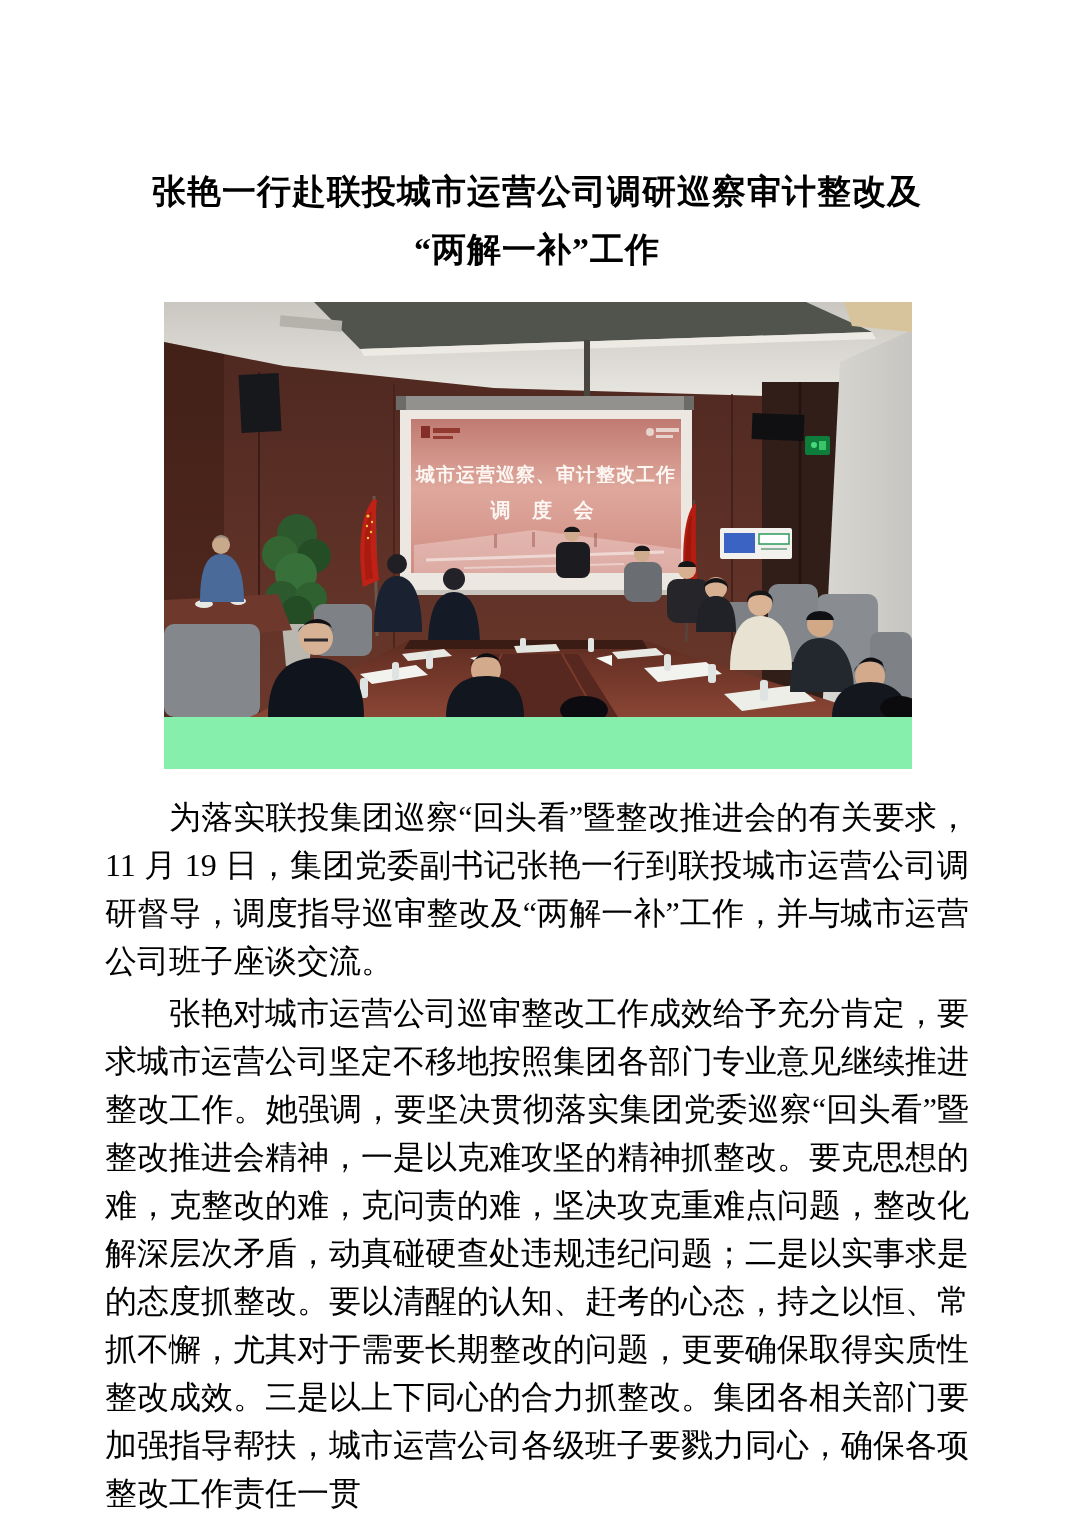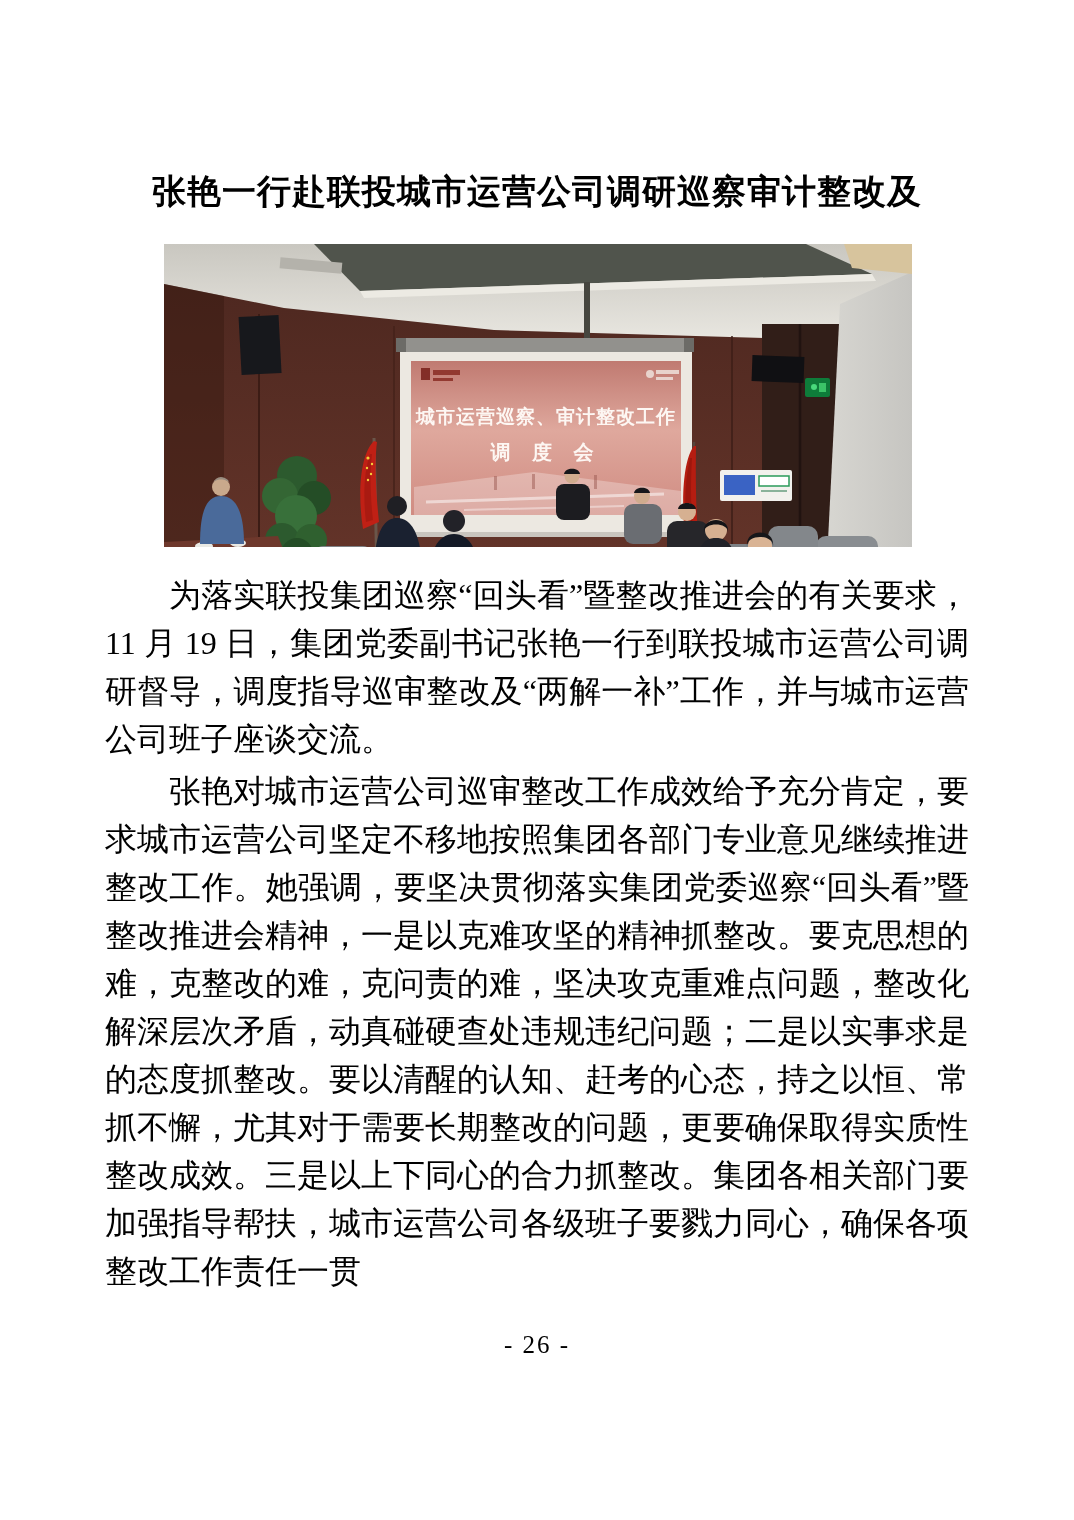--- a/index.html
+++ b/index.html
@@ -3,34 +3,35 @@
 <meta charset="utf-8">
 <style>
   html,body{margin:0;padding:0;background:#ffffff;}
   .page{
     width:1074px;height:1520px;background:#ffffff;color:#000;
     font-family:"Liberation Serif", serif;
     box-sizing:border-box;padding:140px 101px 12px;position:relative;overflow:hidden;
   }
   .title{ text-align:center;font-weight:bold;font-size:34px;line-height:58px;letter-spacing:1px; }
   .title span{display:block;}
-  .photo-wrap{ width:748px;height:303px;margin:6px 0 0 63px;overflow:hidden;background:#86efac; }
+  .photo-wrap{ width:748px;height:467px;margin:6px 0 0 63px;overflow:hidden;background:#86efac; }
   .photo-wrap svg{display:block;}
   .body-para{ font-size:32px;line-height:48px;text-align:justify;text-indent:2em;margin:4px; }
   .body-para.first{margin-top:24px;}
   .page-num{ text-align:center;font-size:25px;margin-top:36px;letter-spacing:2px; }
   svg text{ font-family:"Liberation Sans", sans-serif; }
 </style>
 </head>
 <body>
 
 <div class="page">
 
   <h1 class="title">
     <span>张艳一行赴联投城市运营公司调研巡察审计整改及</span>
+    <span>“两解一补”工作</span>
   </h1>
 
   <div class="photo-wrap">
     <svg viewBox="0 0 748 415" width="748" height="415">
       <defs>
         <linearGradient id="gCeil" x1="0" y1="0" x2="0" y2="1">
           <stop offset="0" stop-color="#c9c7c0"></stop>
             <stop offset="1" stop-color="#f4f2ec"></stop>
         </linearGradient>
         <linearGradient id="gSlide" x1="0" y1="0" x2="0" y2="1">

